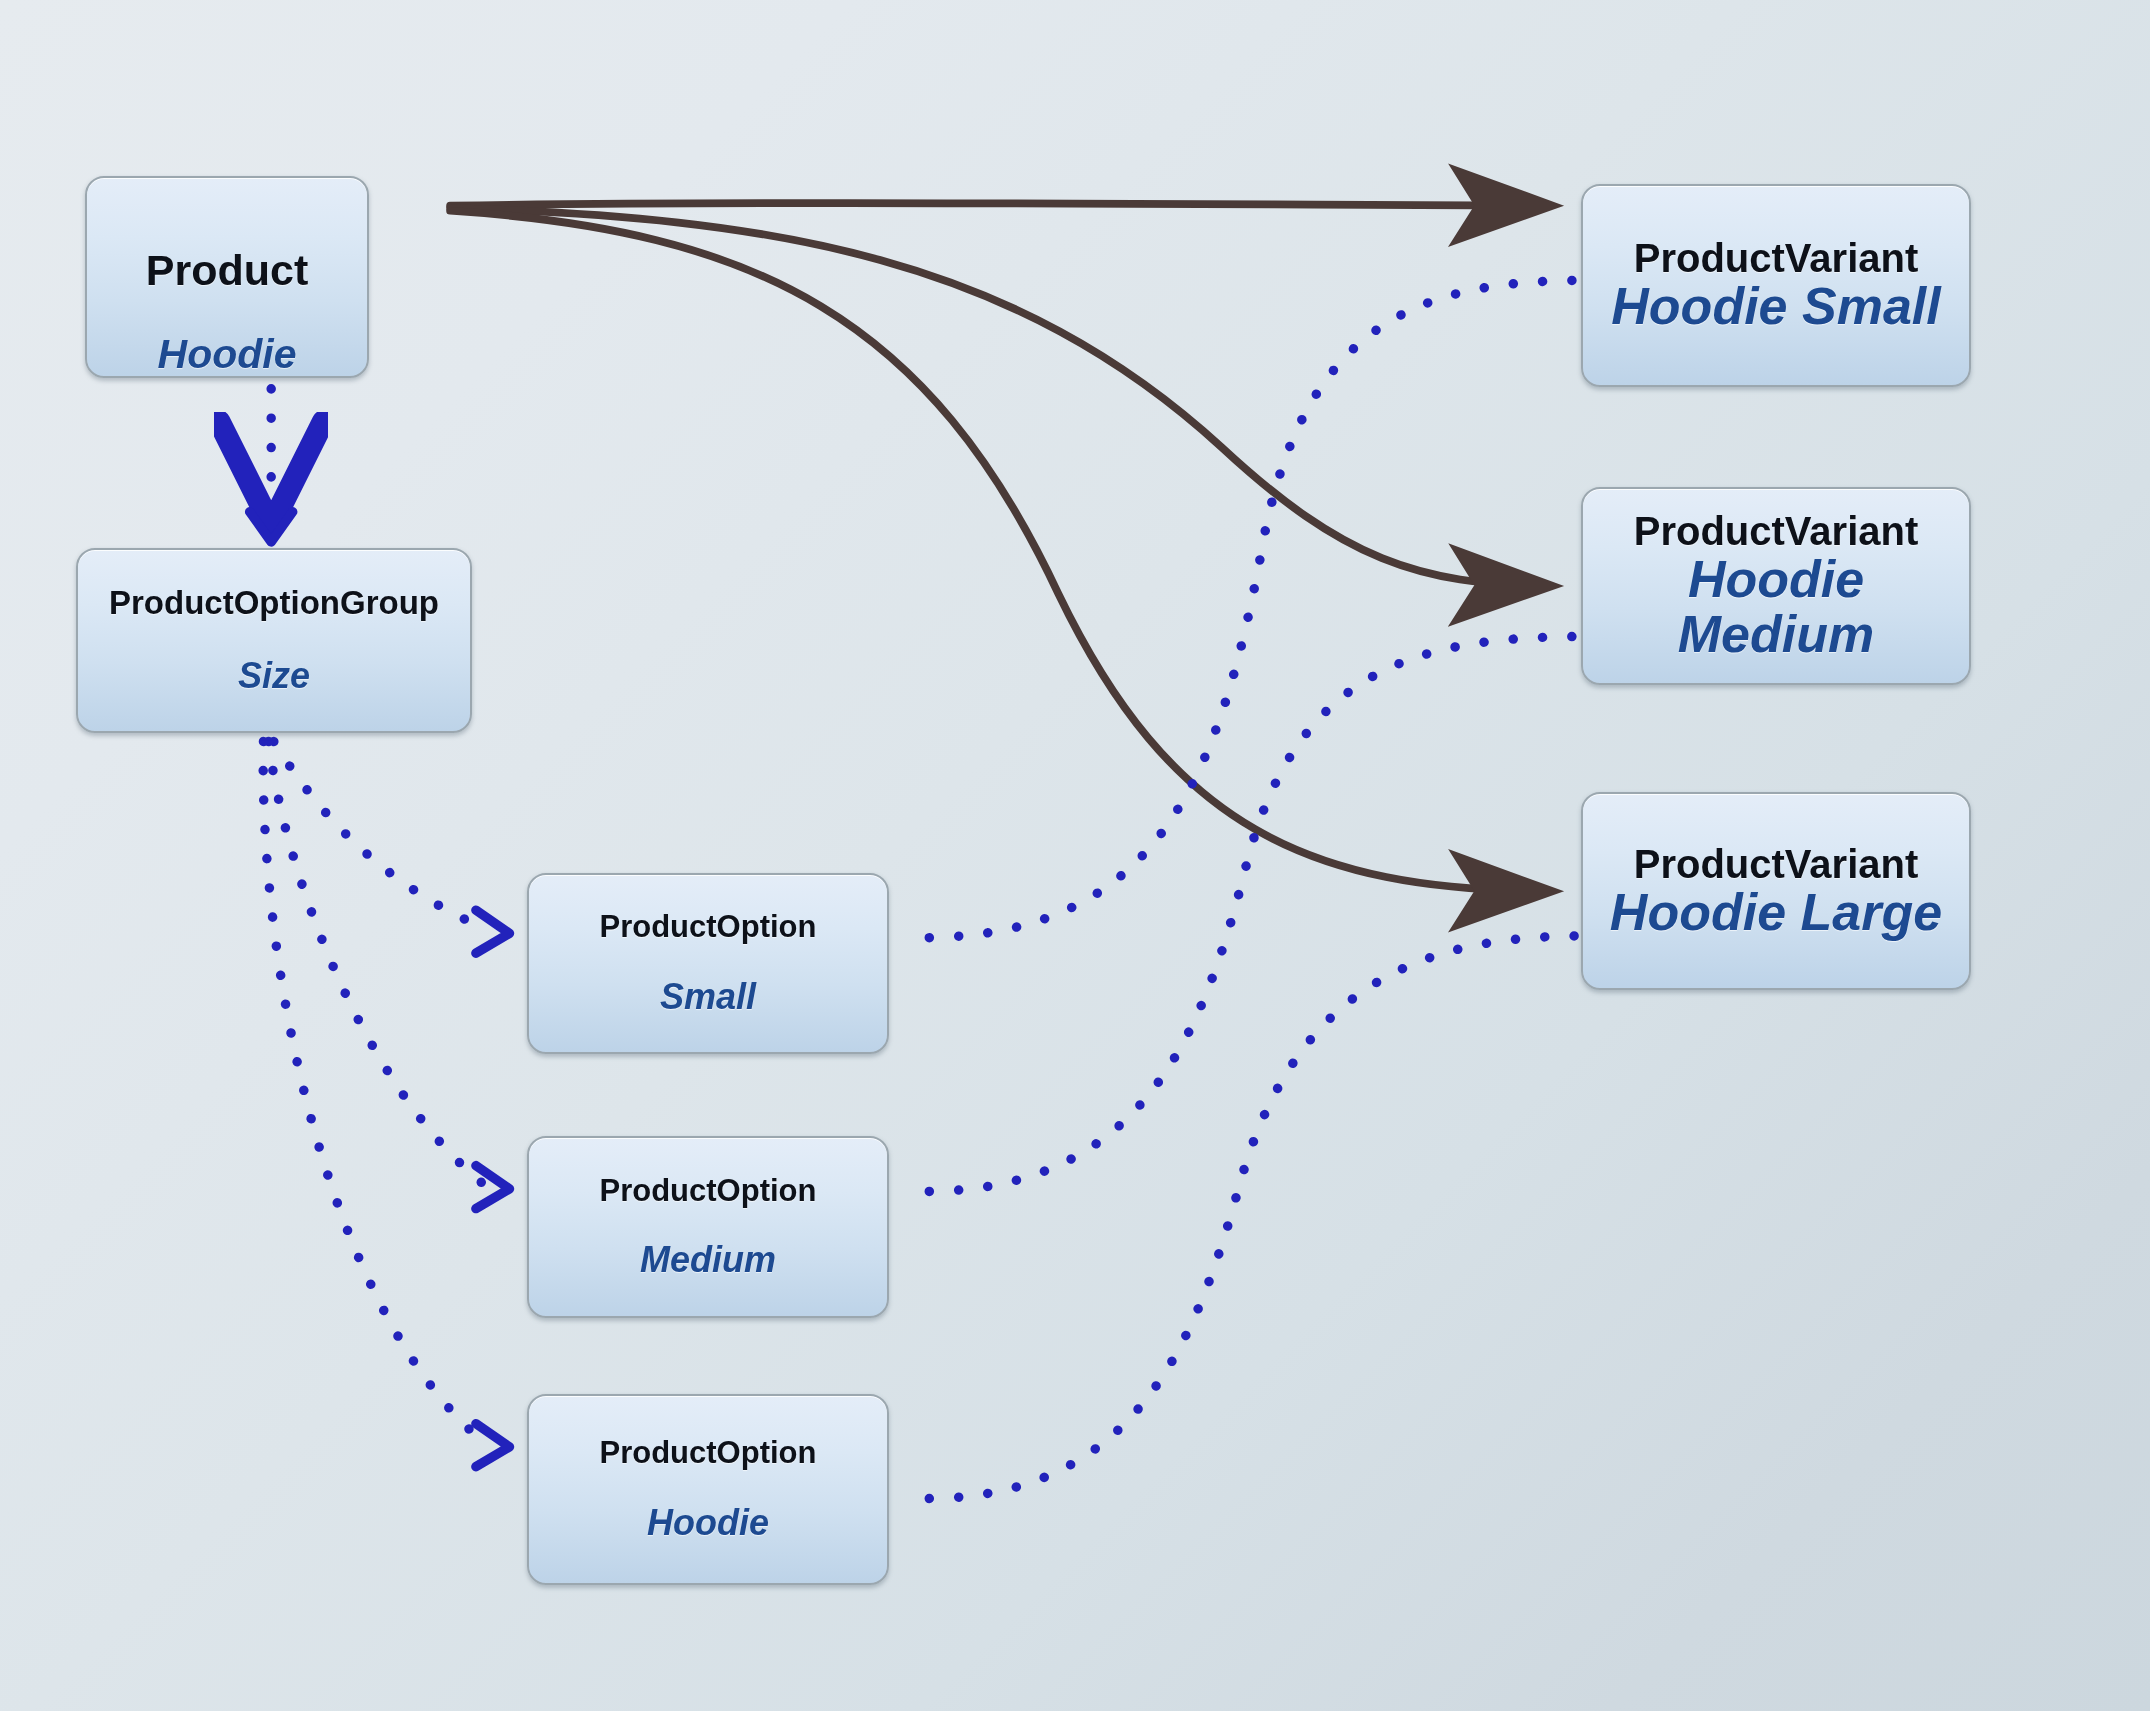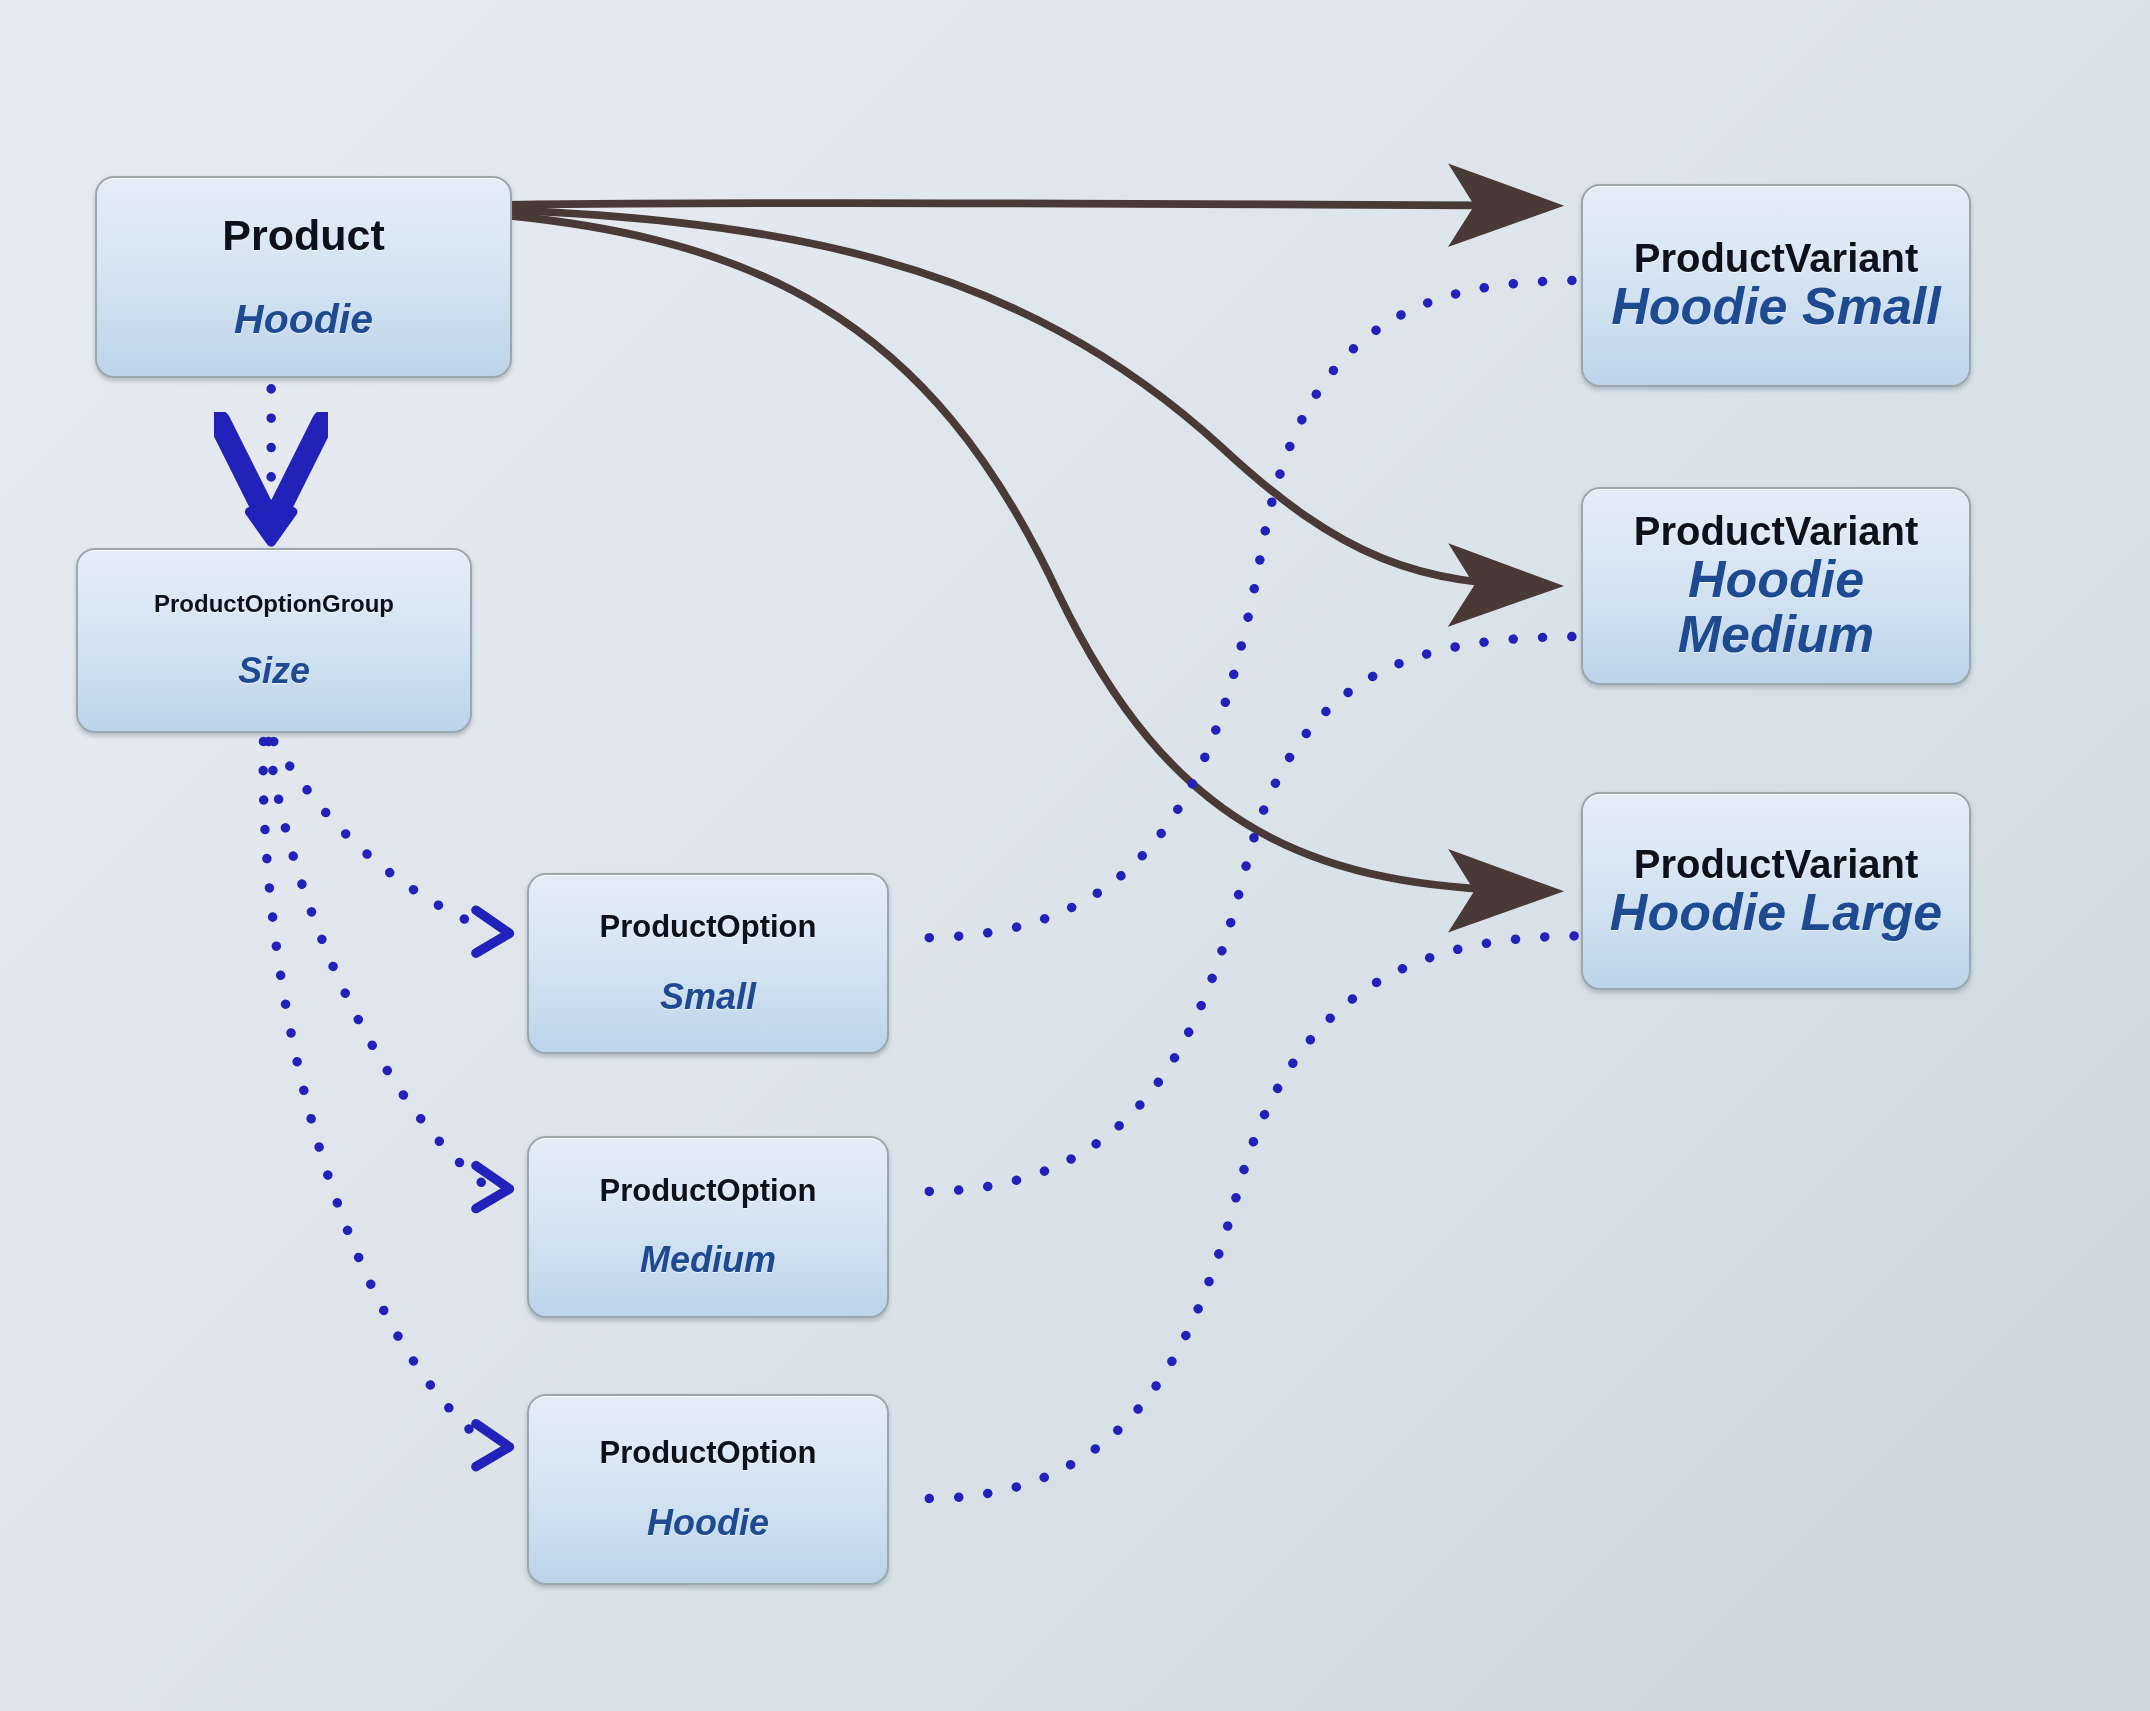--- a/index.html
+++ b/index.html
@@ -28,27 +28,27 @@
     line-height:1.05;
   }
   .node .val{
     font-weight:bold;color:#1d4a91;
     text-shadow:0 0.9px 0.9px rgba(255,255,255,.65);
     line-height:1.05;
     font-style:italic;
   }
 
   
-  #n-product{left:95px;top:176px;width:417px;height:202px;}
+  #n-product{left:85px;top:176px;width:284px;height:202px;justify-content:flex-end;}
   #n-product .type{font-size:43px;}
   #n-product .val{font-size:41px;margin-top:40px;}
 
   
   #n-pog{left:76px;top:548px;width:396px;height:185px;}
-  #n-pog .type{font-size:24px;}
+  #n-pog .type{font-size:33px;}
   #n-pog .val{font-size:36px;margin-top:36px;}
 
   
   .opt{left:527px;width:362px;height:181px;}
   .opt .type{font-size:31px;}
   .opt .val{font-size:36px;margin-top:34px;}
   #n-opt-small{top:873px;}
   #n-opt-medium{top:1136px;height:182px;}
   #n-opt-large{top:1394px;height:191px;}
 

